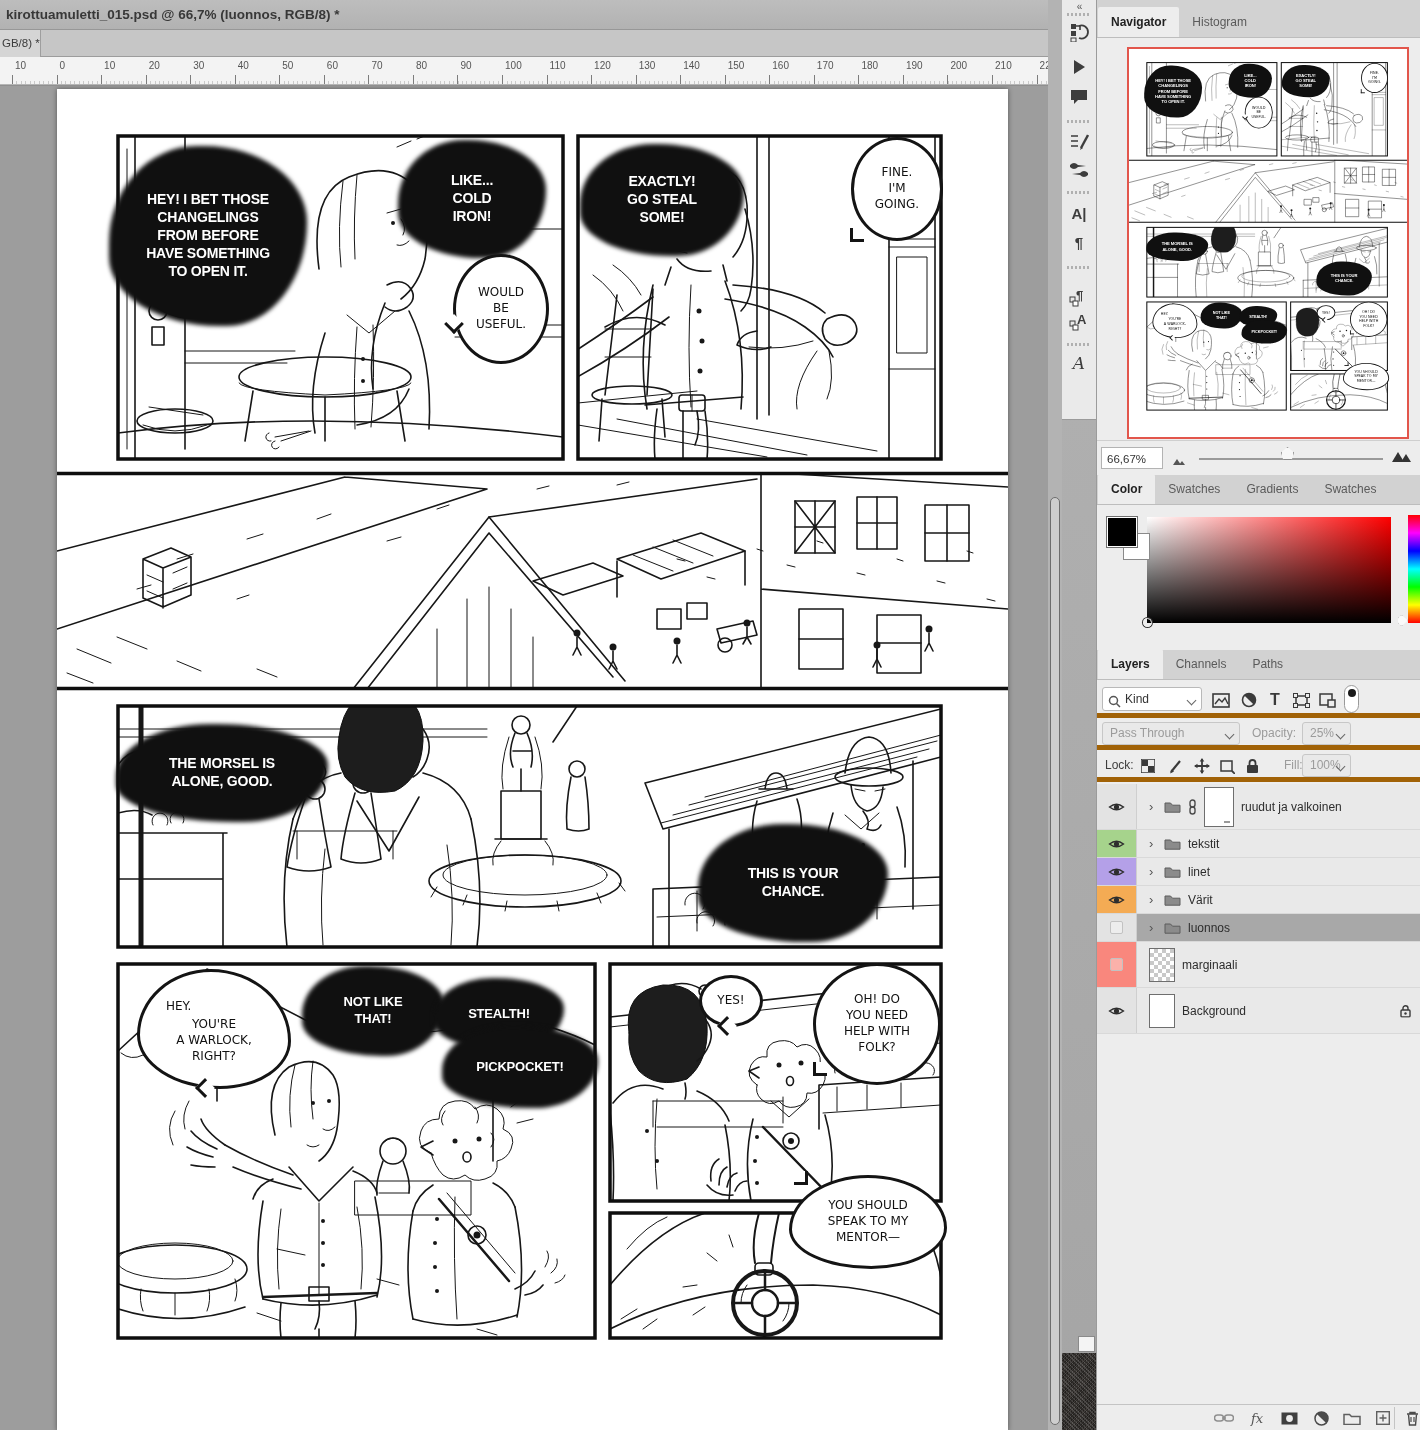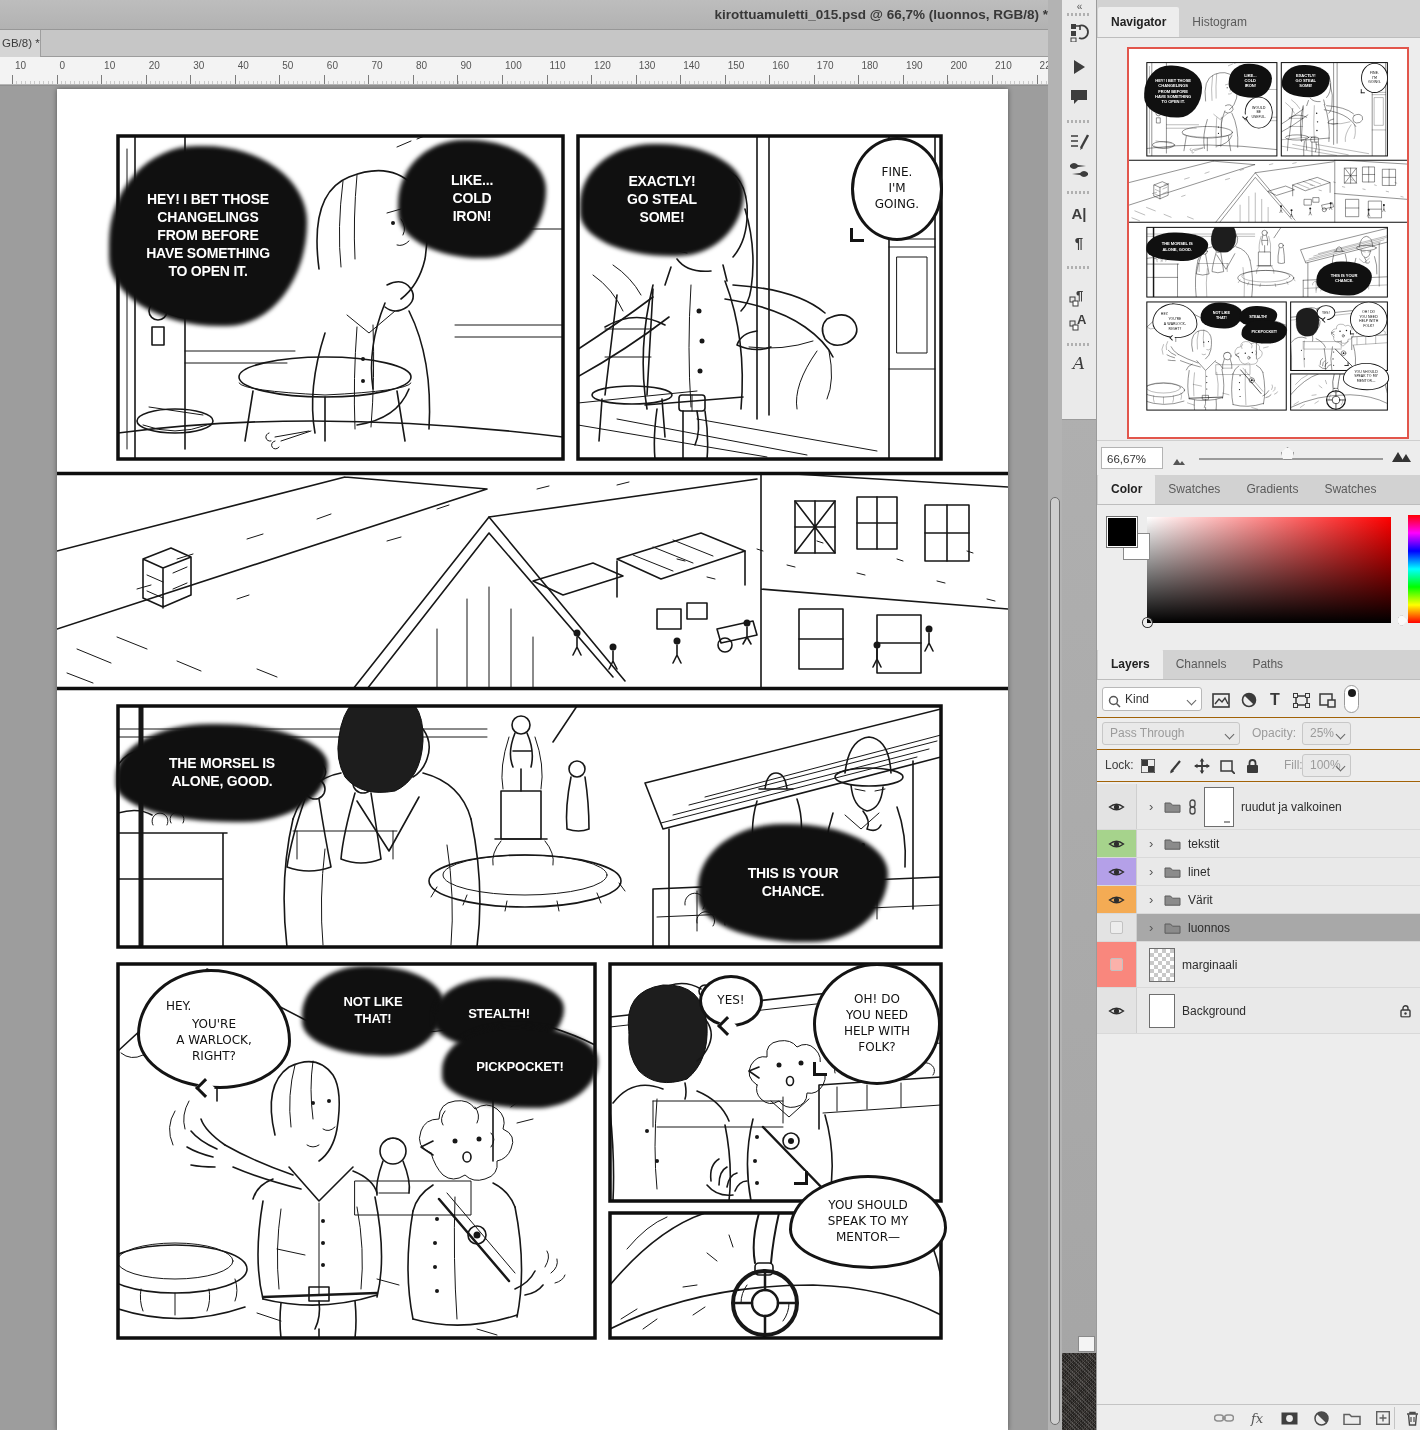--- a/index.html
+++ b/index.html
@@ -3,21 +3,21 @@
 <meta charset="utf-8">
 <style>
   * { margin:0; padding:0; box-sizing:border-box; }
   html,body { width:1420px; height:1430px; overflow:hidden; background:#9d9d9d;
     font-family:"Liberation Sans", sans-serif; }
   #stage { position:absolute; inset:0; width:1420px; height:1430px; overflow:hidden; }
 
   
   #titlebar { position:absolute; left:0; top:0; width:1048px; height:30px;
     background:linear-gradient(#bdbdbd,#b2b2b2); border-bottom:1px solid #979797;
-    font-size:13.5px; font-weight:bold; color:#383838; line-height:30px; padding-left:6px;text-align:right; }
+    font-size:13.5px; font-weight:bold; color:#383838; line-height:30px; padding-left:6px; }
   #tabbar { position:absolute; left:0; top:30px; width:1048px; height:27px;
     background:#c6c6c6; border-bottom:1px solid #9c9c9c; }
   #doc-tab { position:absolute; left:0; top:0; width:41px; height:27px; background:#d5d5d5;
     border-right:1px solid #9e9e9e; font-size:11.5px; color:#3c3c3c; line-height:27px;
     padding-left:2px; white-space:nowrap; overflow:hidden; }
   
   #ruler { position:absolute; left:0; top:57px; width:1048px; height:28px; background:#f3f3f3;
     border-bottom:1px solid #b5b5b5; overflow:hidden;
     background-image:repeating-linear-gradient(to right,#c9c9c9 0 1px,transparent 1px 4.455px);
     background-size:1075px 4px; background-position:12px 24px; background-repeat:no-repeat; }
@@ -100,21 +100,21 @@
     background:linear-gradient(to bottom, rgba(0,0,0,0), #000), linear-gradient(to right, #fff, #f00); }
   #sat-cursor { position:absolute; left:-4px; bottom:-4px; width:9px; height:9px; border-radius:50%;
     border:1.5px solid #f0f0f0; box-shadow:0 0 0 1px #333; }
   #hue-bar { position:absolute; left:311px; top:10px; width:13px; height:108px;
     background:linear-gradient(to bottom,#f00,#f0f,#00f,#0ff,#0f0,#ff0,#f00); }
   #hue-pointer { position:absolute; left:301px; top:110px; width:10px; height:11px; background:#fafafa;
     clip-path:polygon(100% 50%,35% 0,0 30%,0 70%,35% 100%); box-shadow:0 0 1px #555; }
 
   #layers-head { top:650px; height:30px; }
   #layers-content { position:absolute; left:0; top:680px; width:324px; height:750px; background:#ededed; }
-  .lrow-line { border-bottom:1px solid #a16207;padding-left:16px; }
+  .lrow-line { border-bottom:5px solid #a16207;padding-left:16px; }
   #filter-row { position:absolute; left:0; top:4px; width:324px; height:34px; }
   #kind-combo { position:absolute; left:5px; top:3px; width:100px; height:24px; background:#fff;
     border:1px solid #b9b9b9; border-radius:3px; font-size:12px; color:#333; line-height:22px; }
   #kind-combo .mag { position:absolute; left:5px; top:5px; }
   #kind-combo .lbl { position:absolute; left:22px; }
   .chev-dn { position:absolute; right:6px; top:9px; width:7px; height:7px; border-right:1.5px solid #666;
     border-bottom:1.5px solid #666; transform:rotate(45deg); }
   .frow-ic { position:absolute; top:4px; width:24px; height:24px; display:flex; align-items:center; justify-content:center; color:#3a3a3a; }
   #filter-pill { position:absolute; left:247px; top:1px; width:15px; height:28px; background:#fff;
     border:1px solid #9a9a9a; border-radius:8px; }
@@ -579,20 +579,26 @@
 CHANGELINGS
 FROM BEFORE
 HAVE SOMETHING
 TO OPEN IT.</span>
         </div>
       <div class="blob" style="left:352px;top:58px;width:126px;height:104px;border-radius:55% 45% 50% 50%/50% 55% 45% 55%;font-size:14px;">
         <span>LIKE...
 COLD
 IRON!</span>
         </div>
+      <div class="bubble" style="left:396px;top:165px;width:96px;height:110px;">
+        <span>WOULD
+BE
+USEFUL.</span>
+        <i class="tail" style="left:-9px;top:60px;transform:rotate(-45deg);"></i>
+        </div>
 
       <div class="blob" style="left:534px;top:62px;width:142px;height:98px;border-radius:48% 52% 44% 56%/58% 46% 54% 46%;font-size:14px;">
         <span>EXACTLY!
 GO STEAL
 SOME!</span>
         </div>
       <div class="bubble" style="left:794px;top:48px;width:92px;height:104px;">
         <span>FINE.
 I'M
 GOING.</span>

